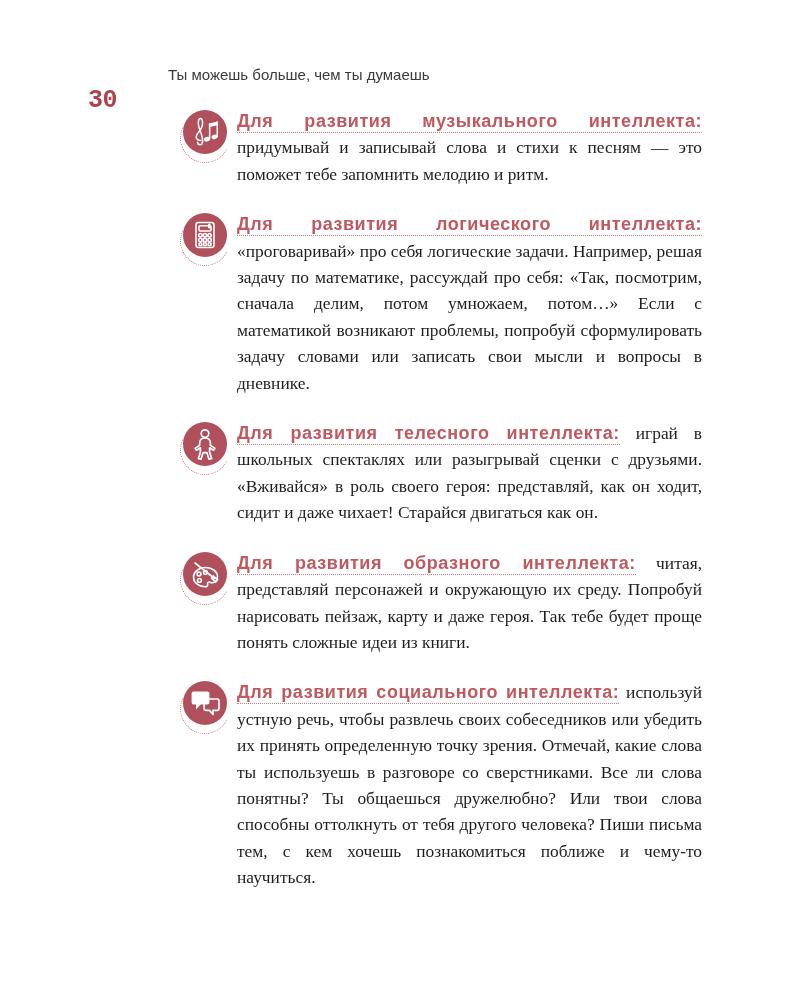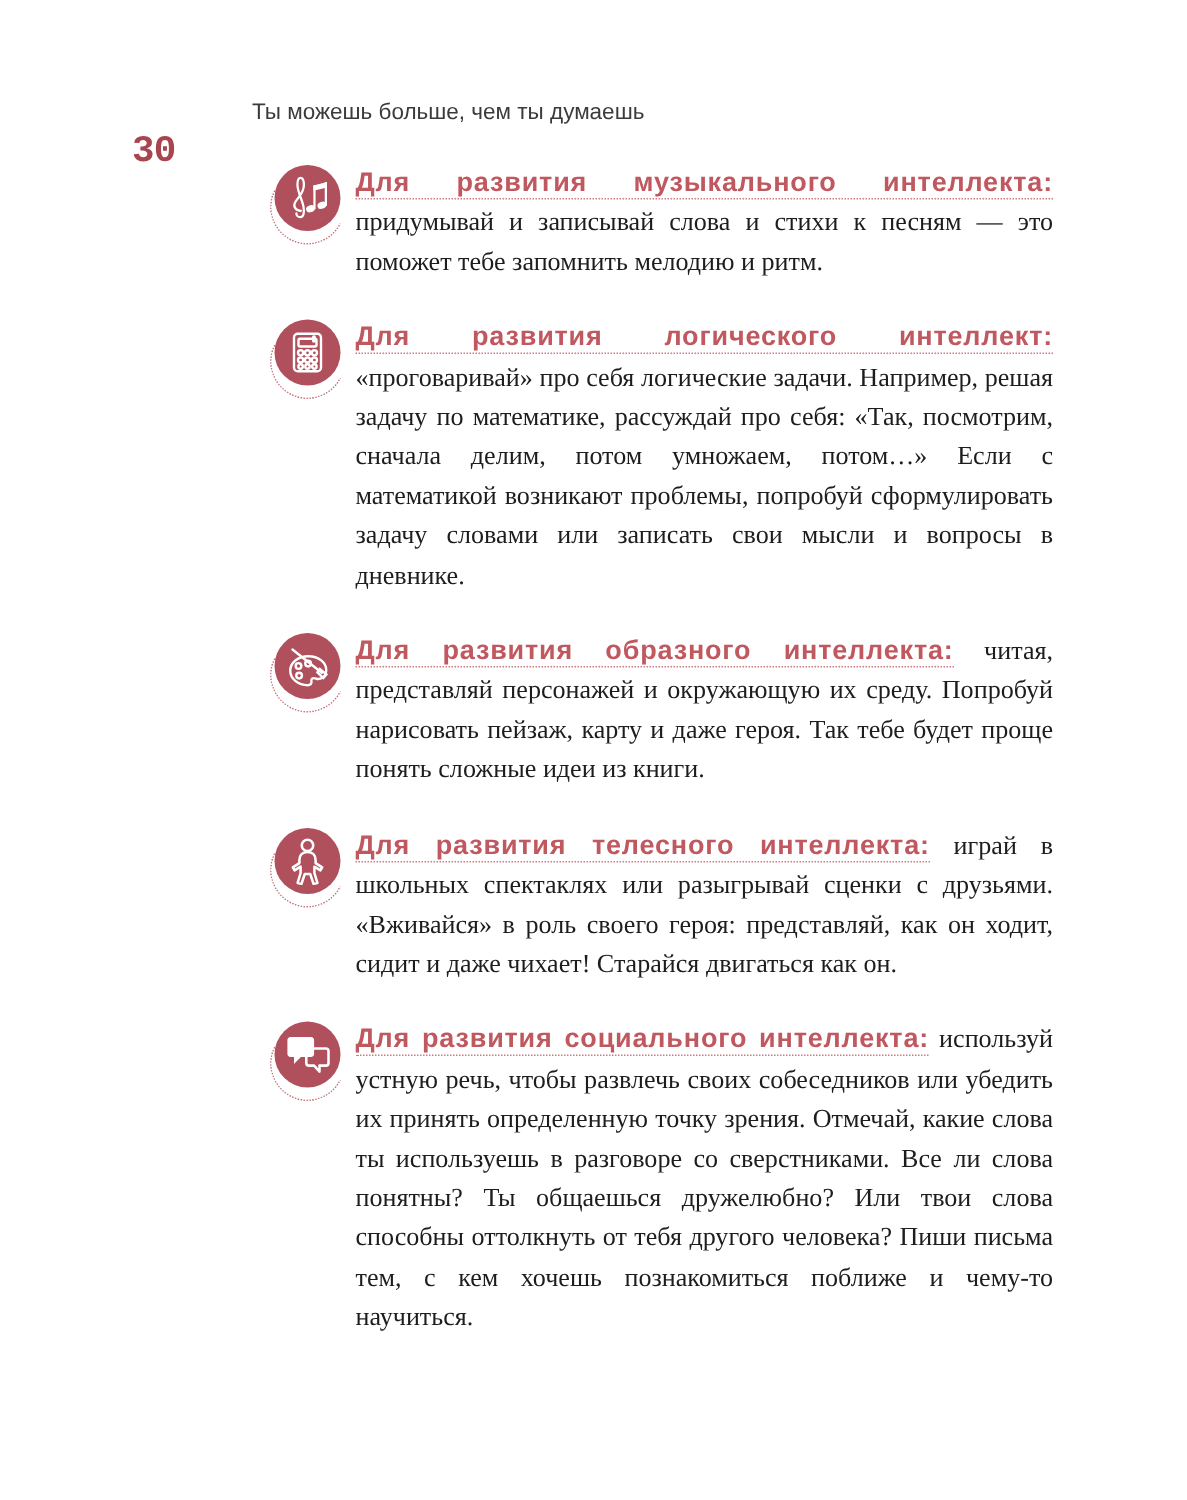--- a/index.html
+++ b/index.html
@@ -182,21 +182,37 @@
               <circle cx="22.0" cy="27.0" r="1.7"></circle>
               <circle cx="26.6" cy="27.0" r="1.7"></circle>
               <circle cx="17.4" cy="31.3" r="1.5"></circle>
               <circle cx="22.0" cy="31.3" r="1.5"></circle>
               <circle cx="26.6" cy="31.3" r="1.5"></circle>
             </g>
             <rect x="25.0" y="10.5" width="2.6" height="5.0" rx="1.2" fill="#ffffff"></rect>
           </svg>
         </div>
       </div>
-      <p class="tip-body"><span class="tip-lead">Для развития логического интеллект:</span><span> «проговаривай» про себя логические задачи. Например, решая задачу по математике, рассуждай про себя: «Так, посмотрим, сначала делим, потом умножаем, потом…» Если с математикой возникают проблемы, попробуй сформулировать задачу словами или записать свои мысли и вопросы в дневнике.</span></p>
+      <p class="tip-body"><span class="tip-lead">Для развития логического интеллекта:</span><span> «проговаривай» про себя логические задачи. Например, решая задачу по математике, рассуждай про себя: «Так, посмотрим, сначала делим, потом умножаем, потом…» Если с математикой возникают проблемы, попробуй сформулировать задачу словами или записать свои мысли и вопросы в дневнике.</span></p>
+    </div>
+
+    <div class="tip">
+      <div class="badge">
+        <div class="arc"></div>
+        <div class="disc"></div>
+        <div class="glyph">
+          <svg viewBox="0 0 44 44" xmlns="http://www.w3.org/2000/svg">
+            <g fill="none" stroke="#ffffff" stroke-width="1.7" stroke-linecap="round" stroke-linejoin="round">
+              <circle cx="22" cy="11.6" r="3.8"></circle>
+              <path d="M22 16.0 C18.6 16.0 16.6 18.2 16.6 21.4 L16.6 23.4 L12.2 26.2 L13.4 28.2 L17.4 25.8 L17.4 30.0 L15.4 36.6 L18.0 37.2 L20.2 30.6 L23.8 30.6 L26.0 37.2 L28.6 36.6 L26.6 30.0 L26.6 25.8 L30.6 28.2 L31.8 26.2 L27.4 23.4 L27.4 21.4 C27.4 18.2 25.4 16.0 22 16.0 Z"></path>
+            </g>
+          </svg>
+        </div>
+      </div>
+      <p class="tip-body"><span class="tip-lead">Для развития телесного интеллекта:</span><span> играй в школьных спектаклях или разыгрывай сценки с друзьями. «Вживайся» в роль своего героя: представляй, как он ходит, сидит и даже чихает! Старайся двигаться как он.</span></p>
     </div>
 
     <div class="tip">
       <div class="badge">
         <div class="arc"></div>
         <div class="disc"></div>
         <div class="glyph">
           <svg viewBox="0 0 44 44" xmlns="http://www.w3.org/2000/svg">
             <g fill="none" stroke="#ffffff" stroke-width="1.6" stroke-linecap="round">
               <path d="M22.5 15.5 C29.6 15.5 34.5 19.8 34.5 24.6 C34.5 28.8 30.6 31.6 27.6 30.4 C25.6 29.6 24.2 30.6 24.6 32.2 C25.0 33.8 23.8 34.8 22.2 34.8 C15.6 34.8 10.5 30.4 10.5 25.2 C10.5 19.8 15.6 15.5 22.5 15.5 Z"></path>
@@ -211,36 +227,20 @@
       </div>
       <p class="tip-body"><span class="tip-lead">Для развития образного интеллекта:</span><span> читая, представляй персонажей и окружающую их среду. Попробуй нарисовать пейзаж, карту и даже героя. Так тебе будет проще понять сложные идеи из книги.</span></p>
     </div>
 
     <div class="tip">
       <div class="badge">
         <div class="arc"></div>
         <div class="disc"></div>
         <div class="glyph">
           <svg viewBox="0 0 44 44" xmlns="http://www.w3.org/2000/svg">
-            <g fill="none" stroke="#ffffff" stroke-width="1.7" stroke-linecap="round" stroke-linejoin="round">
-              <circle cx="22" cy="11.6" r="3.8"></circle>
-              <path d="M22 16.0 C18.6 16.0 16.6 18.2 16.6 21.4 L16.6 23.4 L12.2 26.2 L13.4 28.2 L17.4 25.8 L17.4 30.0 L15.4 36.6 L18.0 37.2 L20.2 30.6 L23.8 30.6 L26.0 37.2 L28.6 36.6 L26.6 30.0 L26.6 25.8 L30.6 28.2 L31.8 26.2 L27.4 23.4 L27.4 21.4 C27.4 18.2 25.4 16.0 22 16.0 Z"></path>
-            </g>
-          </svg>
-        </div>
-      </div>
-      <p class="tip-body"><span class="tip-lead">Для развития телесного интеллекта:</span><span> играй в школьных спектаклях или разыгрывай сценки с друзьями. «Вживайся» в роль своего героя: представляй, как он ходит, сидит и даже чихает! Старайся двигаться как он.</span></p>
-    </div>
-
-    <div class="tip">
-      <div class="badge">
-        <div class="arc"></div>
-        <div class="disc"></div>
-        <div class="glyph">
-          <svg viewBox="0 0 44 44" xmlns="http://www.w3.org/2000/svg">
             <path d="M23.0 18.0 L34.2 18.0 C35.2 18.0 36.0 18.8 36.0 19.8 L36.0 27.6 C36.0 28.6 35.2 29.4 34.2 29.4 L30.0 29.4 L30.0 33.4 L26.4 29.4 L23.0 29.4 C22.0 29.4 21.2 28.6 21.2 27.6 L21.2 19.8 C21.2 18.8 22.0 18.0 23.0 18.0 Z" fill="none" stroke="#ffffff" stroke-width="1.7" stroke-linejoin="round"></path>
             <path d="M10.6 10.4 L24.4 10.4 C25.5 10.4 26.4 11.3 26.4 12.4 L26.4 21.6 C26.4 22.7 25.5 23.6 24.4 23.6 L17.6 23.6 L13.0 28.4 L13.0 23.6 L10.6 23.6 C9.5 23.6 8.6 22.7 8.6 21.6 L8.6 12.4 C8.6 11.3 9.5 10.4 10.6 10.4 Z" fill="#ffffff"></path>
           </svg>
         </div>
       </div>
       <p class="tip-body"><span class="tip-lead">Для развития социального интеллекта:</span><span> используй устную речь, чтобы развлечь своих собеседников или убедить их принять определенную точку зрения. Отмечай, какие слова ты используешь в разговоре со сверстниками. Все ли слова понятны? Ты общаешься дружелюбно? Или твои слова способны оттолкнуть от тебя другого человека? Пиши письма тем, с кем хочешь познакомиться поближе и чему-то научиться.</span></p>
     </div>
 
   </div>
 </div>

